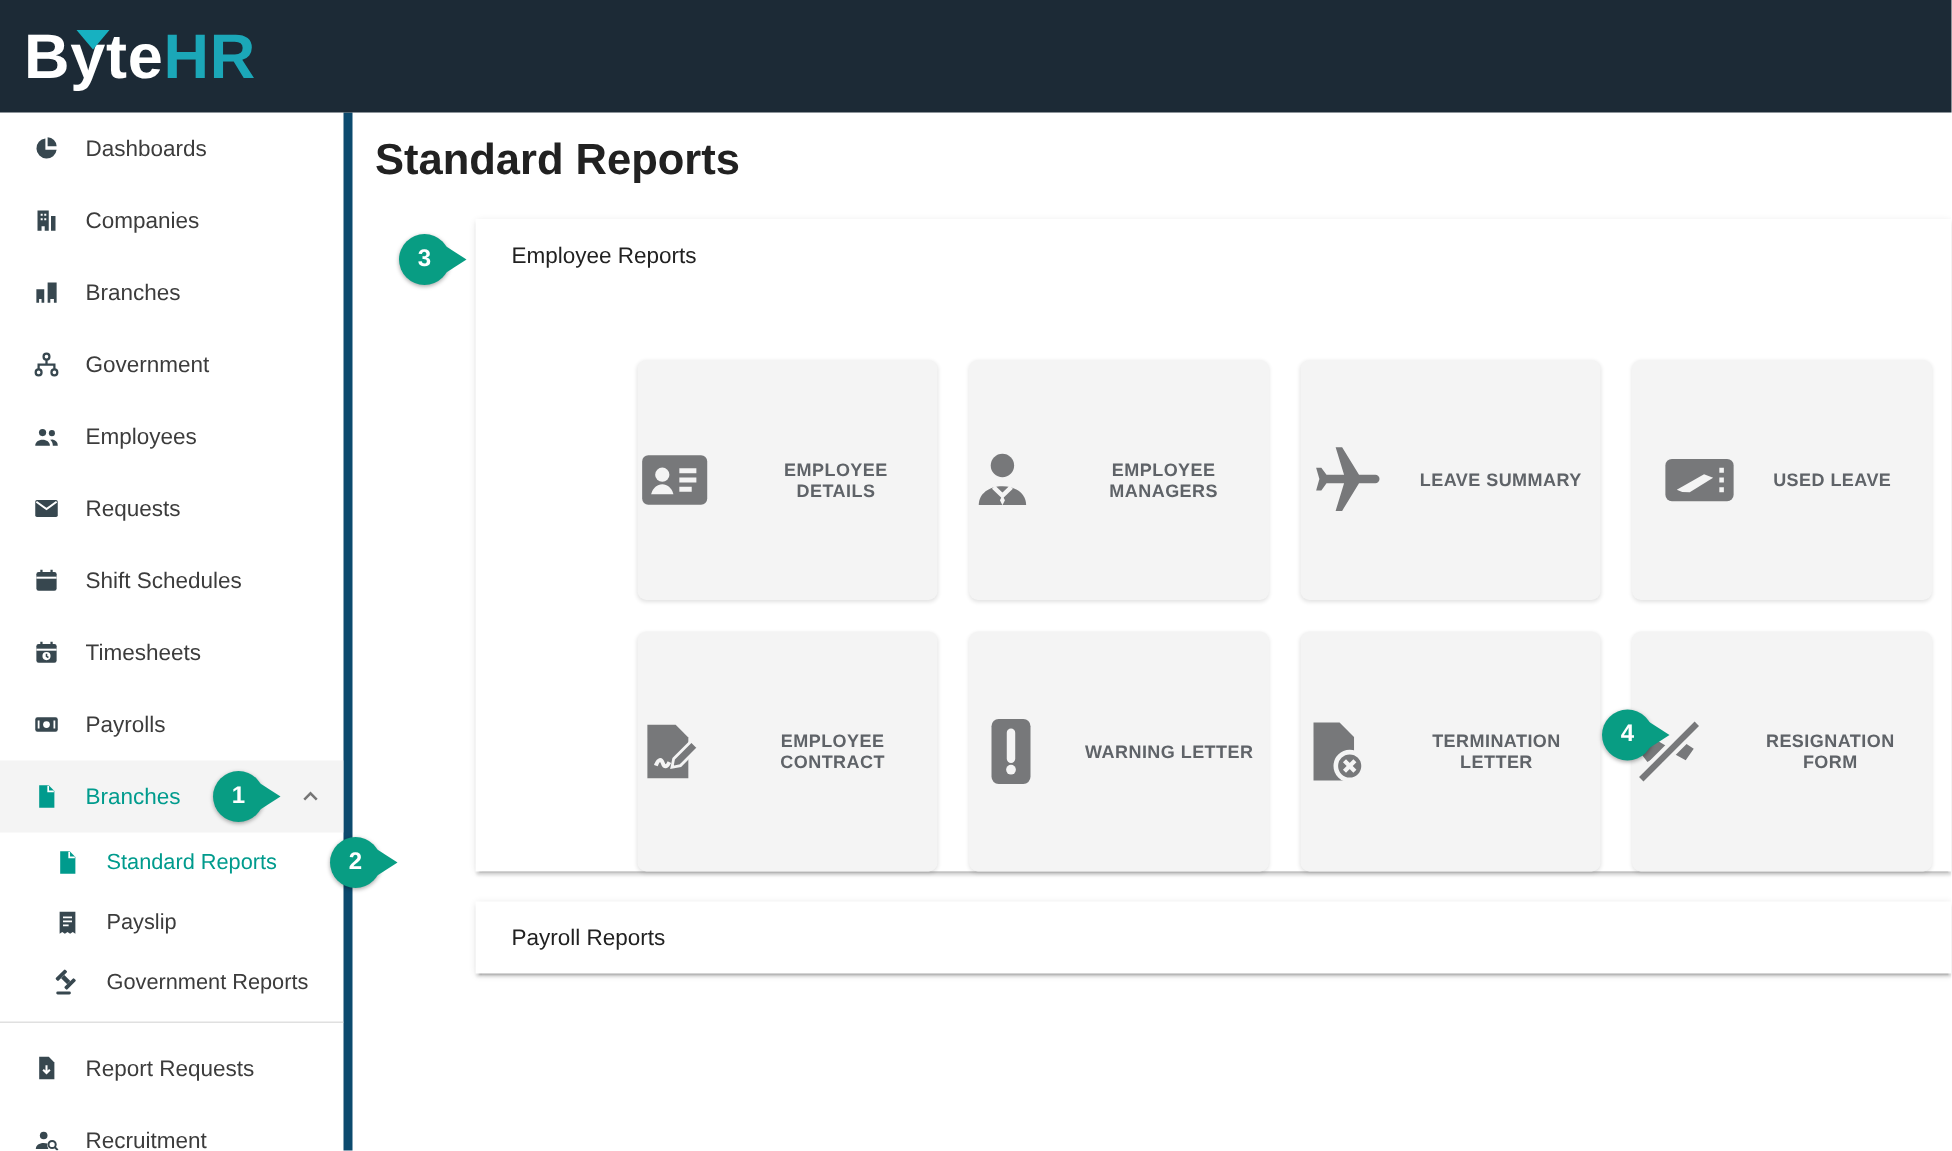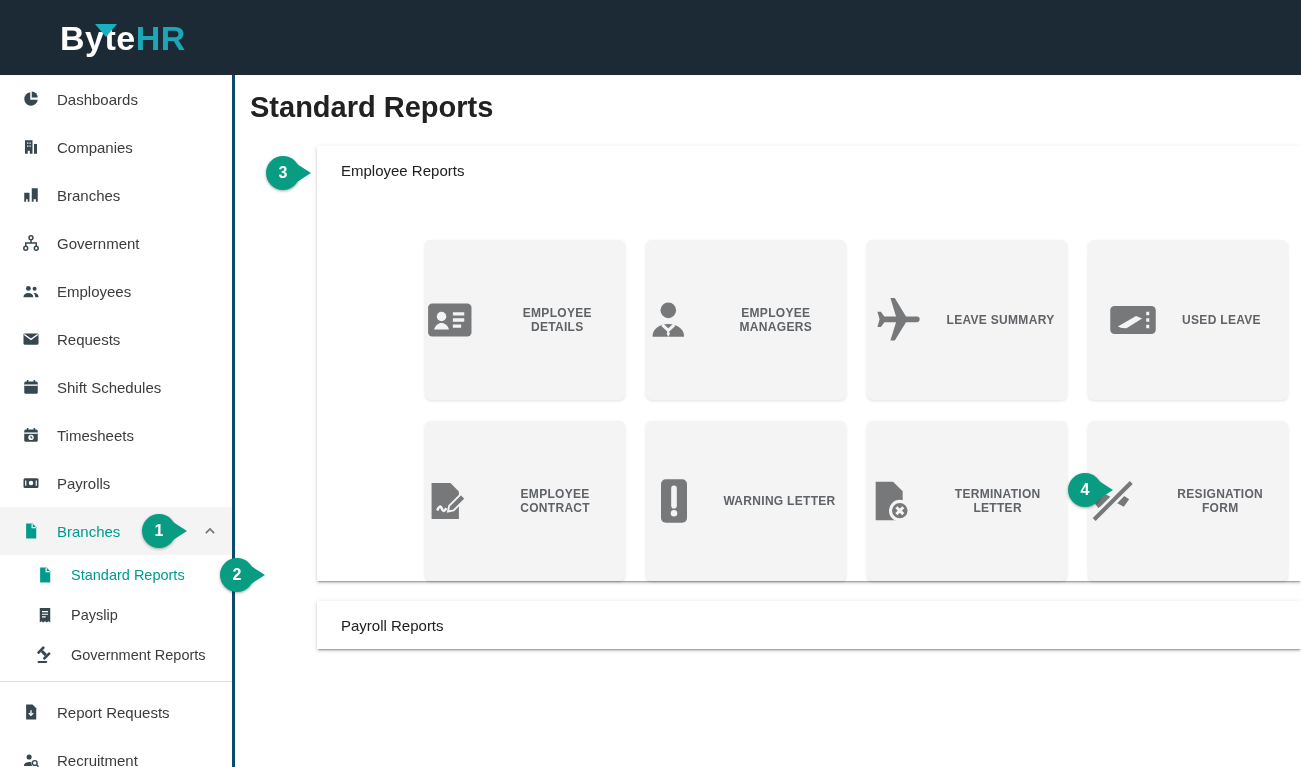--- a/index.html
+++ b/index.html
@@ -12,36 +12,36 @@
   }
 
   
   .topbar {
     position: absolute; left:0; top:0; right:0; height:75px;
     background: #1c2a36;
     display:flex; align-items:center;
     padding-left:16px;
     z-index: 5;
   }
-  .logo { position:relative; font-size:34px; font-weight:800; letter-spacing:0.5px; line-height:1;margin-left:44px; }
+  .logo { position:relative; font-size:42px; font-weight:800; letter-spacing:0.5px; line-height:1; }
   .logo .p1 { color:#ffffff; }
   .logo .p2 { color:#1ba7b8; }
   .logo-caret {
     position:absolute; left:35px; top:3px;
     width:0; height:0;
     border-left:11px solid transparent;
     border-right:11px solid transparent;
     border-top:13px solid #17b1c1;
   }
 
   
   .sidebar {
     position:absolute; left:0; top:75px; bottom:0; width:235px;
     background:#ffffff;
-    border-right:3px solid #0c4a6e;
+    border-right:6px solid #0c4a6e;
     z-index: 4;
     overflow:hidden;
   }
   .side-item {
     display:flex; align-items:center;
     height:48px; padding:0 12px 0 22px; gap:17px;
     font-size:15px; color:#3c3c3c; cursor:pointer;
     white-space:nowrap;
   }
   .side-item .si { width:18px; height:18px; flex:0 0 18px; fill:#37474f; }

